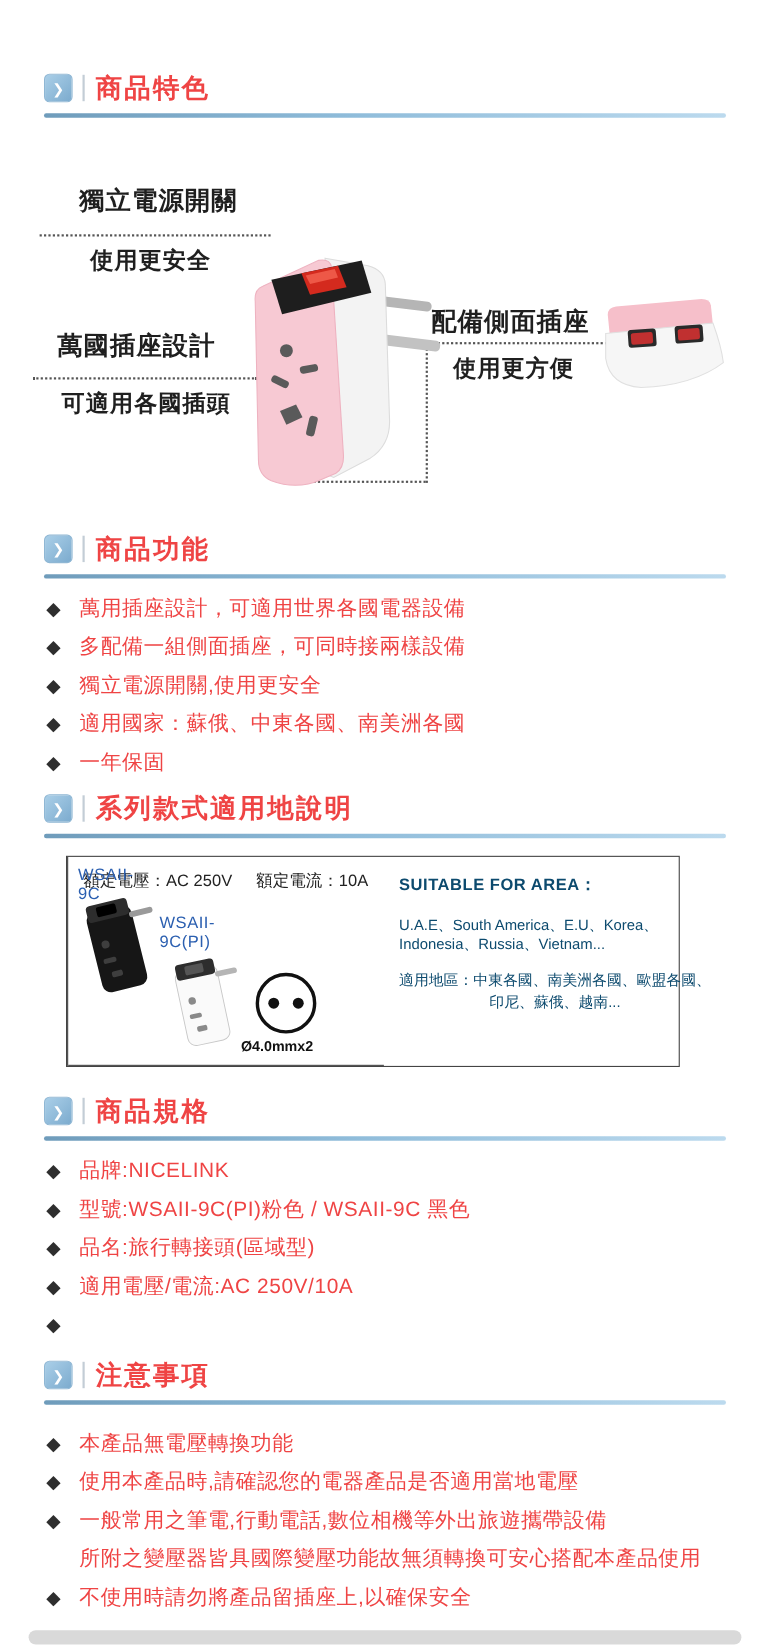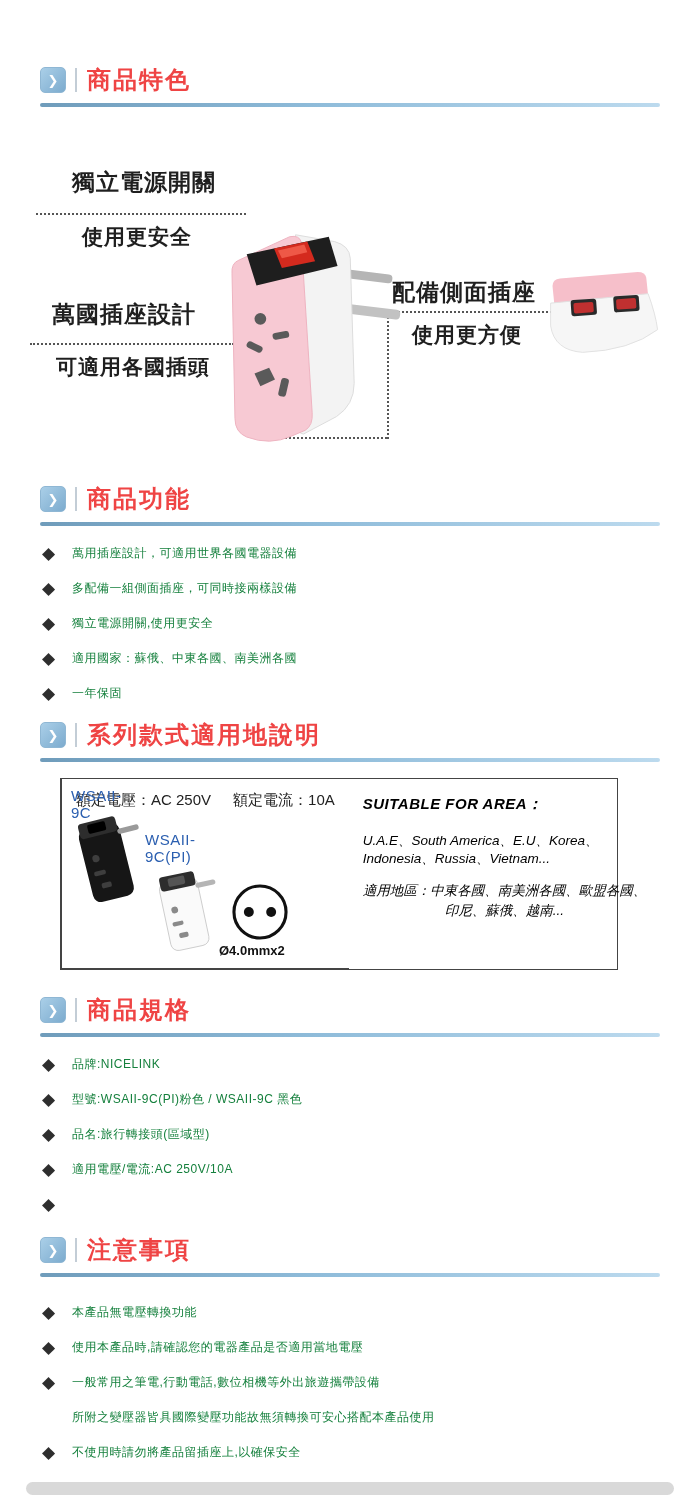--- a/index.html
+++ b/index.html
@@ -41,42 +41,42 @@
   .sub-side{left:412px;top:206px;}
   .dot-side-v{left:387px;top:197px;height:127px;}
   .dot-side-b{left:277px;top:322px;width:110px;}
   .main-adapter{position:absolute;left:190px;top:94px;}
   .side-adapter{position:absolute;left:526px;top:152px;}
 
   
   .bullets{margin:14px 0 0 42px;display:flex;flex-direction:column;gap:8px;}
   .bullet-row{display:flex;align-items:flex-start;line-height:27px;}
   .diamond{font-size:17px;color:#2e2e2e;width:30px;flex:0 0 30px;line-height:27px;}
-  .bullet-text{font-size:12px;color:#15803d;letter-spacing:0.5px;}
+  .bullet-text{font-size:19px;color:#ef4444;letter-spacing:0.5px;}
   .cont{padding-left:30px;}
 
   
   .series-table{
     display:flex;width:558px;margin:16px 0 0 60px;border:1px solid #444;
     box-sizing:border-box;height:192px;background:#fff;
   }
   .cell-left{position:relative;width:246px;border-right:1px solid #444;box-sizing:border-box;}
   .model{position:absolute;font-weight:normal;color:#2b5fb0;font-size:15px;letter-spacing:0.5px;}
   .m1{left:10px;top:8px;}
   .m2{left:84px;top:52px;}
   .thumb-black{position:absolute;left:4px;top:26px;}
   .thumb-white{position:absolute;left:86px;top:78px;}
   .euro-plug{position:absolute;left:168px;top:102px;}
   .plugspec{position:absolute;left:158px;top:164px;font-weight:bold;font-size:13px;color:#111;}
   .cell-right{flex:1;display:flex;flex-direction:row;}
   .rating-row{
     border-bottom:1px solid #444;padding:12px 14px;font-size:15px;color:#222;
     display:flex;gap:22px;white-space:nowrap;
   }
-  .area-box{padding:16px 14px 0 14px;color:#000000;font-style:italic;}
+  .area-box{padding:16px 14px 0 14px;color:#0c4a6e;}
   .suit-title{font-weight:bold;font-size:15px;letter-spacing:0.5px;}
   .suit-body{font-size:13.5px;line-height:18px;margin-top:18px;}
   .area1{font-size:13.5px;margin-top:14px;white-space:nowrap;}
   .area2{font-size:13.5px;text-align:center;margin-top:2px;}
 
   
   .mt-func{margin-top:8px;}
   .mt-series{margin-top:12px;}
   .mt-specs{margin-top:24px;}
   .mt-notes{margin-top:16px;}

